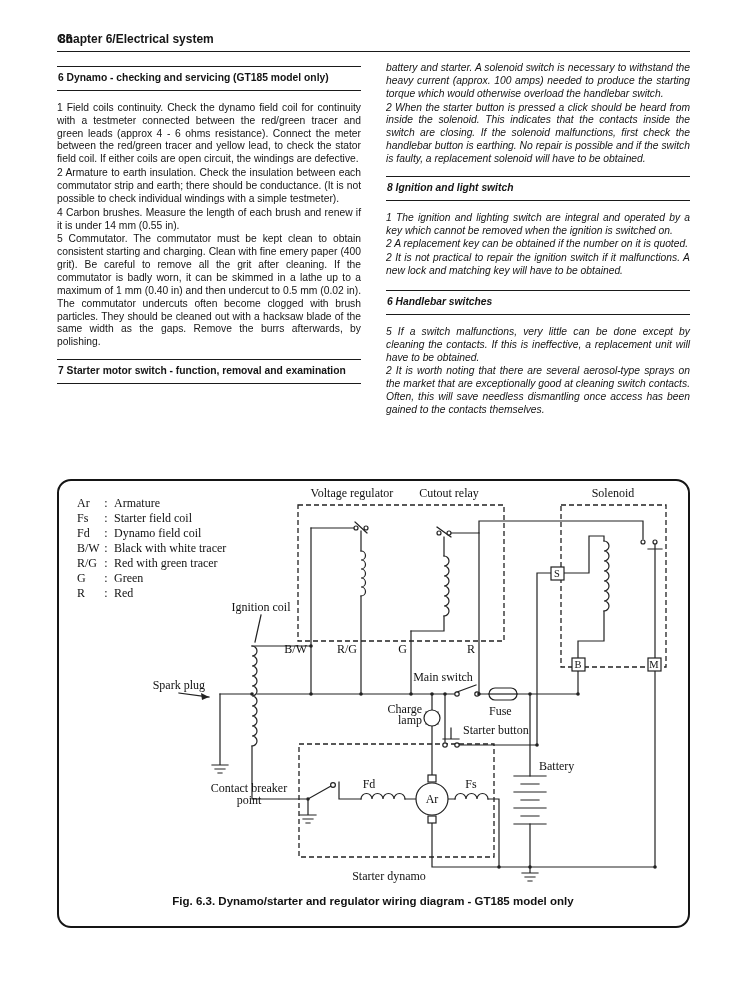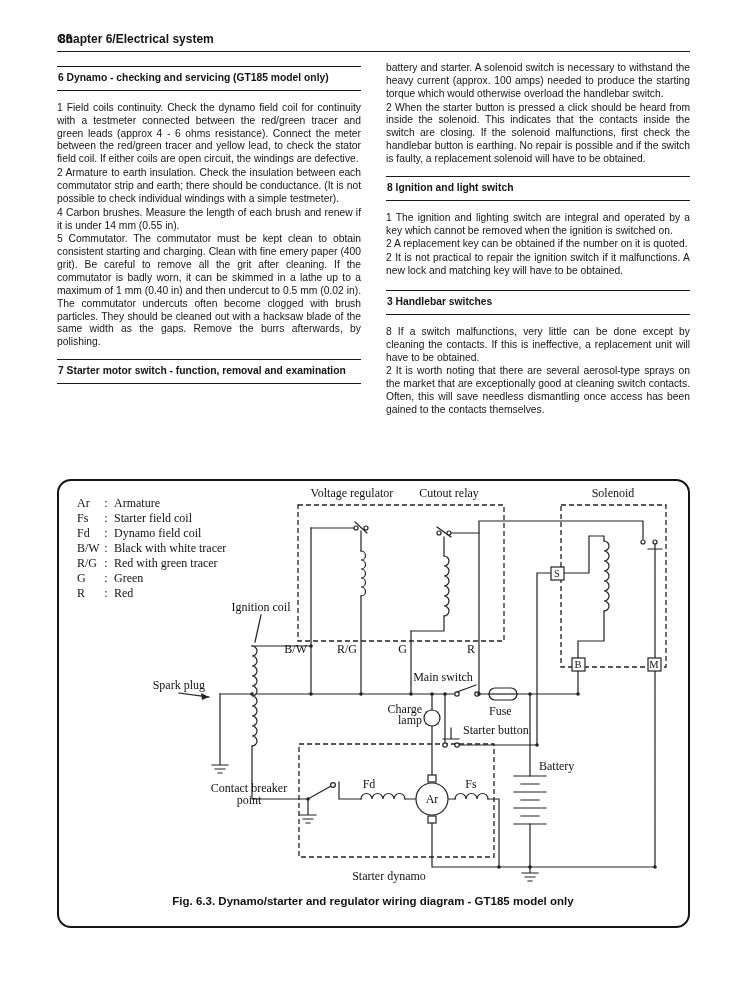--- a/index.html
+++ b/index.html
@@ -9,21 +9,21 @@
     font-family: "Liberation Sans", sans-serif; color: #161616; overflow: hidden;
   }
   .header { position:absolute; left:57px; top:30px; width:633px; height:22px;
             border-bottom:1.6px solid #1a1a1a; font-weight:bold; font-size:12px; }
   .page-num { position:absolute; left:2px; top:2px; }
   .chapter  { position:absolute; left:0; right:0; top:2px; }
 
   .col { position:absolute; width:304px; font-size:10.3px; line-height:1.25;
          text-align:justify; color:#141414; }
   .col-left  { left:57px;  top:66px; }
-  .col-right { left:386px; top:62px; }
+  .col-right { left:386px; top:62px;font-style:italic; }
   .sec-h { border-top:1.6px solid #1a1a1a; border-bottom:1.6px solid #1a1a1a;
            font-weight:bold; padding:5px 1px; margin-bottom:11px; text-align:left; }
   .mt1 { margin-top:10px; }
   p.body-p { margin-bottom:1px; }
 
   .figure { position:absolute; left:57px; top:479px; width:633px; height:449px;
             border:2px solid #151515; border-radius:14px;text-align:center; }
   svg { display:block; }
   .dg   { stroke:#222; stroke-width:1.2; fill:none; stroke-linecap:square; }
   .dash { stroke:#222; stroke-width:1.3; fill:none; stroke-dasharray:5 3; }
@@ -54,22 +54,22 @@
     <div class="sec-h mt1">7  Starter motor switch - function, removal and examination</div>
   </div>
 
   <div class="col col-right">
     <p class="body-p">battery and starter. A solenoid switch is necessary to withstand the heavy current (approx. 100 amps) needed to produce the starting torque which would otherwise overload the handlebar switch.</p>
     <p class="body-p">2  When the starter button is pressed a click should be heard from inside the solenoid. This indicates that the contacts inside the switch are closing. If the solenoid malfunctions, first check the handlebar button is earthing. No repair is possible and if the switch is faulty, a replacement solenoid will have to be obtained.</p>
     <div class="sec-h mt1">8  Ignition and light switch</div>
     <p class="body-p">1  The ignition and lighting switch are integral and operated by a key which cannot be removed when the ignition is switched on.</p>
     <p class="body-p">2  A replacement key can be obtained if the number on it is quoted.</p>
     <p class="body-p">2  It is not practical to repair the ignition switch if it malfunctions. A new lock and matching key will have to be obtained.</p>
-    <div class="sec-h" style="margin-top:12px">3  Handlebar switches</div>
-    <p class="body-p">8  If a switch malfunctions, very little can be done except by cleaning the contacts. If this is ineffective, a replacement unit will have to be obtained.</p>
+    <div class="sec-h" style="margin-top:12px">6  Handlebar switches</div>
+    <p class="body-p">5  If a switch malfunctions, very little can be done except by cleaning the contacts. If this is ineffective, a replacement unit will have to be obtained.</p>
     <p class="body-p">2  It is worth noting that there are several aerosol-type sprays on the market that are exceptionally good at cleaning switch contacts. Often, this will save needless dismantling once access has been gained to the contacts themselves.</p>
   </div>
 
   <div class="figure">
     <svg width="629" height="445" viewBox="0 0 629 445">
 
       <g>
         <text x="18" y="26">Ar</text>
         <text x="47" y="26" class="mid">:</text>
         <text x="55" y="26">Armature</text>

